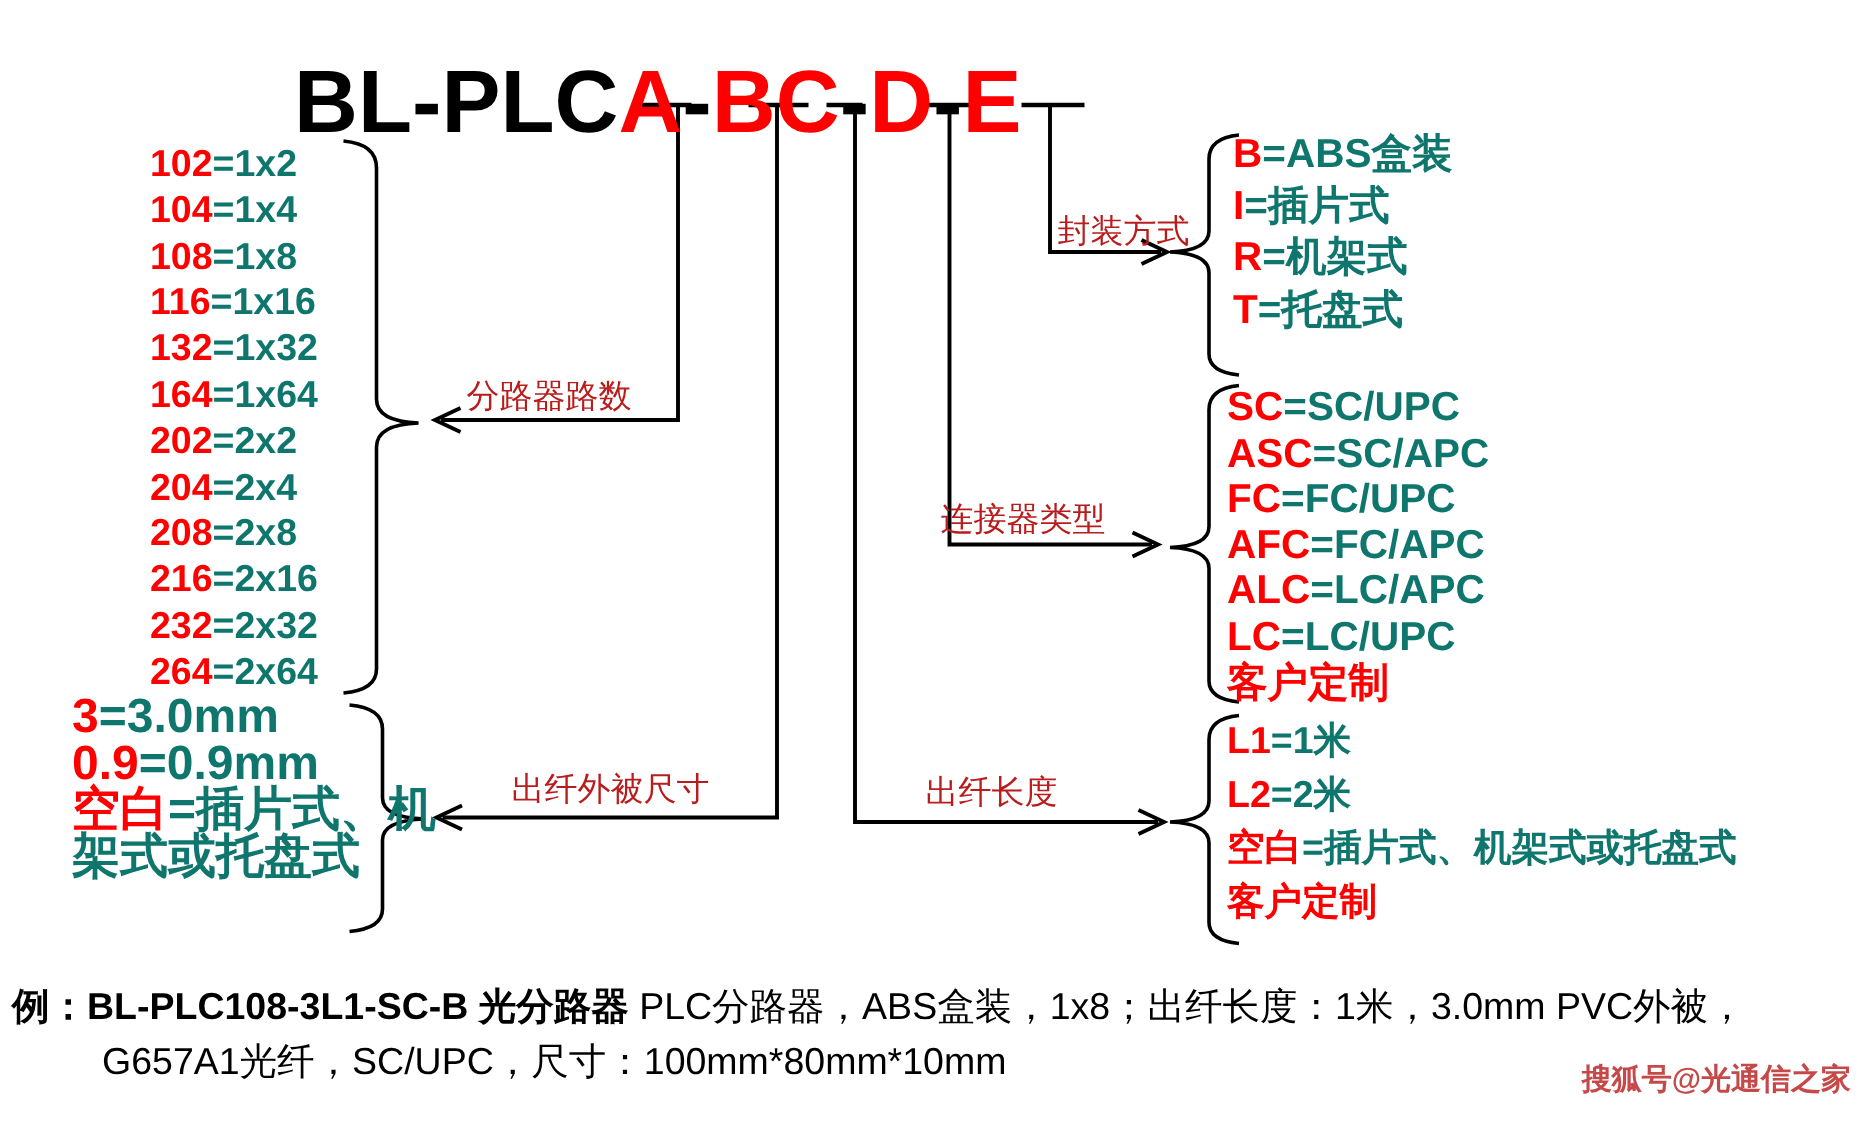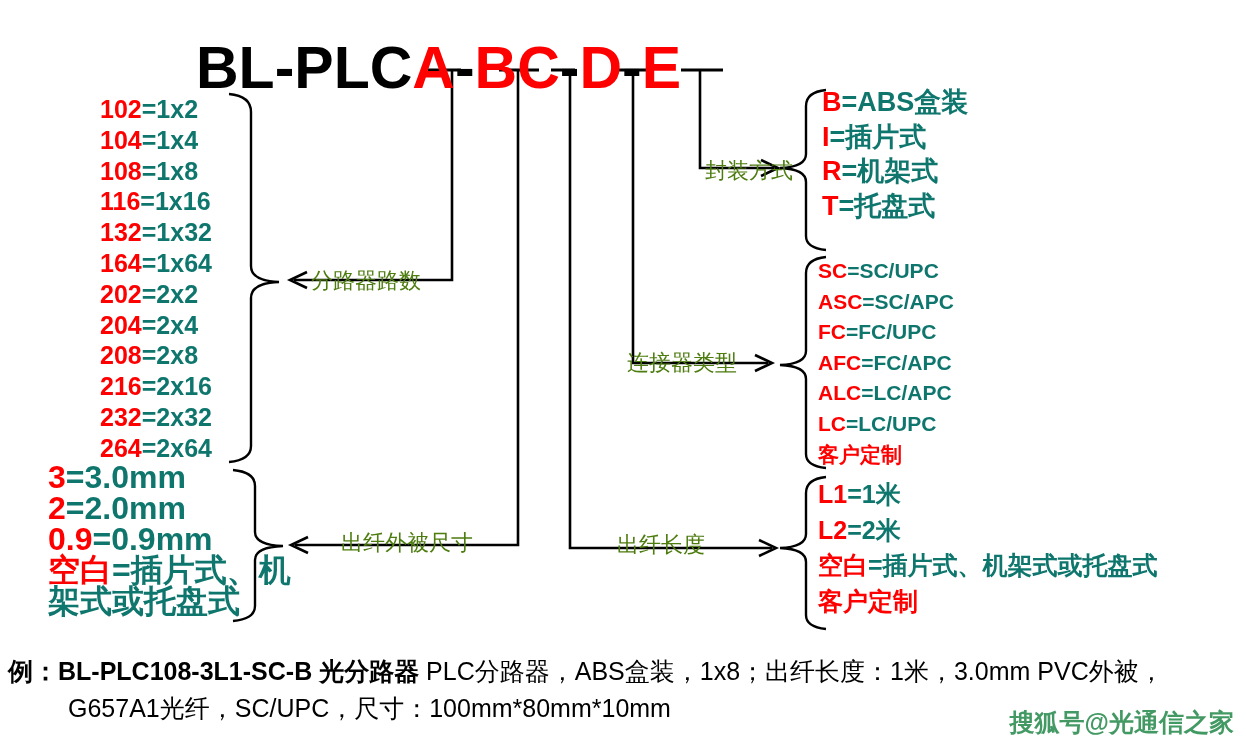--- a/index.html
+++ b/index.html
@@ -11,35 +11,35 @@
   .title .tseg{color:#000;margin-top:20px;}
   
   svg.overlay{position:absolute;left:0;top:0;}
   
   .list{white-space:nowrap;}
   .list .code{color:#ff0000;font-weight:bold;}
   .list .val{color:#0f766e;font-weight:bold;}
   .ways{left:100px;top:94px;font-size:25px;line-height:30.8px;}
   .jacket{left:48px;top:462px;font-size:32px;line-height:31px;width:248px;white-space:normal;}
   .package{left:822px;top:85px;font-size:27px;line-height:34.6px;}
-  .connector{left:818px;top:256px;font-size:21px;line-height:30.6px;}
+  .connector{left:818px;top:256px;font-size:27px;line-height:30.6px;}
   .length{left:818px;top:477px;font-size:25px;line-height:35.5px;}
   
-  .cat{font-size:22px;color:#4d7c0f;white-space:nowrap;margin-top:17px;}
+  .cat{font-size:22px;color:#b91c1c;white-space:nowrap;}
   .lbl-ways{left:311px;top:249px;}
   .lbl-jacket{left:341px;top:511px;}
   .lbl-length{left:617px;top:513px;}
   .lbl-connector{left:627px;top:331px;}
   .lbl-package{left:705px;top:139px;}
   
   .example{left:8px;top:653px;font-size:25px;line-height:37px;white-space:nowrap;}
   .example .b{font-weight:bold;}
   .example .line2{padding-left:60px;}
   
-  .watermark{left:auto;right:12px;top:706px;font-size:25px;font-weight:bold;color:#15803d;
+  .watermark{left:auto;right:12px;top:706px;font-size:20px;font-weight:bold;color:#b91c1c;
              opacity:.8;white-space:nowrap;
              text-shadow:1px 1px 1px rgba(255,255,255,.95),-1px -1px 1px rgba(255,255,255,.95);}
 </style>
 </head>
 <body>
 
 <svg class="overlay" width="1246" height="750" viewBox="0 0 1246 750">
   <g stroke="#000" fill="none" stroke-linecap="butt">
 
     <g stroke-width="3">
@@ -104,21 +104,20 @@
 
     <div class="row"><span class="code">232</span><span class="val">=2x32</span></div>
 
     <div class="row"><span class="code">264</span><span class="val">=2x64</span></div>
   </div>
 
 <div class="abs list jacket">
 
     <div class="row"><span class="code">3</span><span class="val">=3.0mm</span></div>
 
-    <div class="row"><span class="code">2</span><span class="val">=2.0mm</span></div>
 
     <div class="row"><span class="code">0.9</span><span class="val">=0.9mm</span></div>
 
     <div class="row"><span class="code">空白</span><span class="val">=插片式、机架式或托盘式</span></div>
   </div>
 
 <div class="abs list package">
 
     <div class="row"><span class="code">B</span><span class="val">=ABS盒装</span></div>
 

